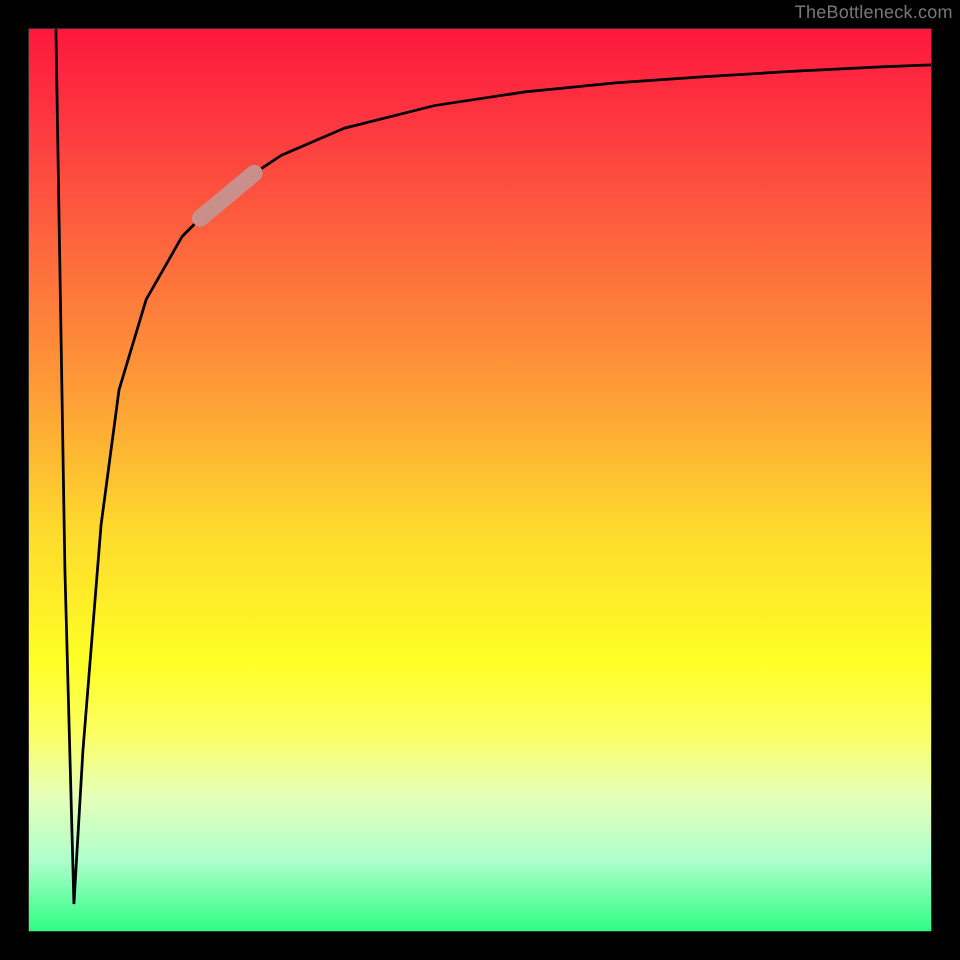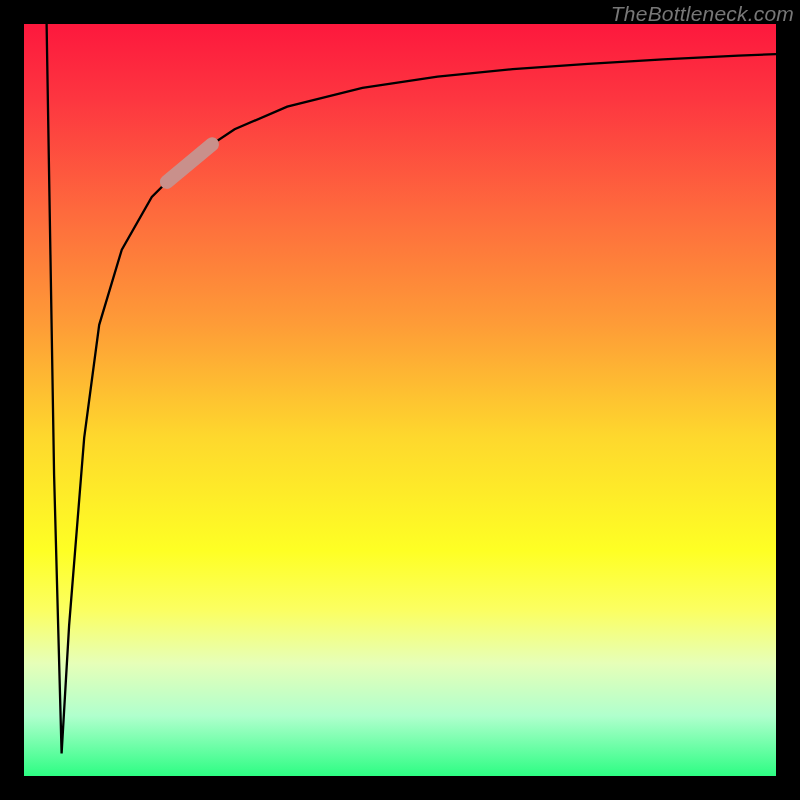--- a/index.html
+++ b/index.html
@@ -9,24 +9,23 @@
     height: 800px;
     background: #fff;
     font-family: Arial, Helvetica, sans-serif;
     position: relative;
   }
   .watermark {
     position: absolute;
     top: 2px;
     right: 6px;
     color: #777;
-    font-size: 21px;
+    font-size: 15px;
     letter-spacing: 0.2px;
     font-weight: 500;
-    font-style: italic;
   }
   .plot-area {
     position: absolute;
     left: 24px;
     top: 24px;
     width: 752px;
     height: 752px;
     background: linear-gradient(to bottom,
       #fd183d 0%,
       #fd3640 10%,

